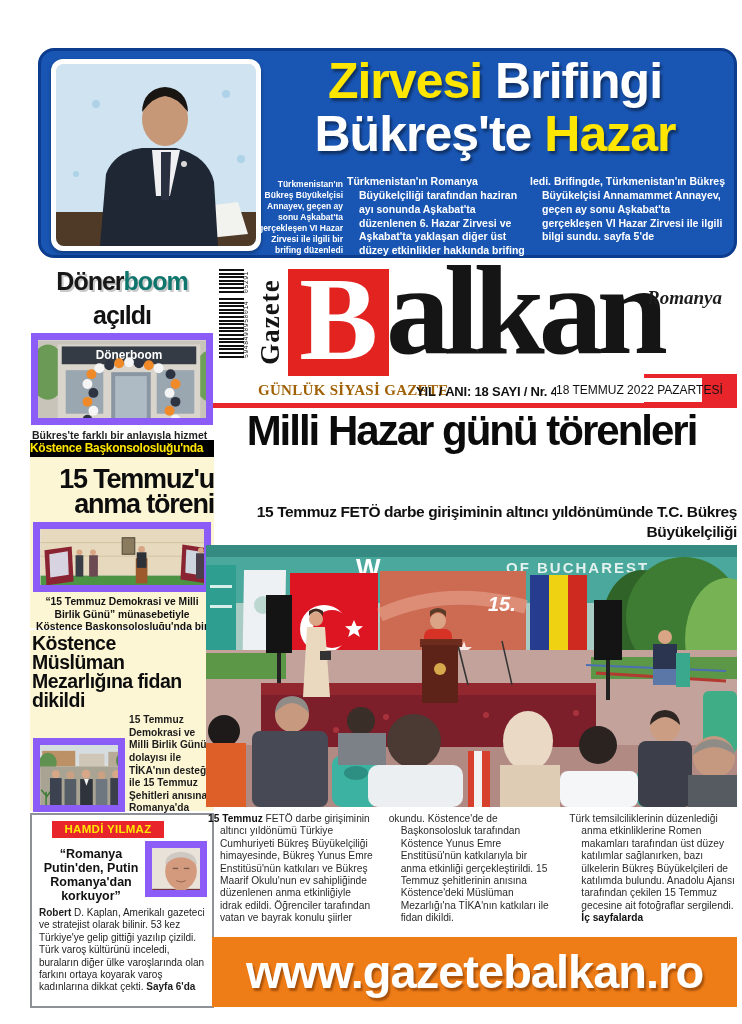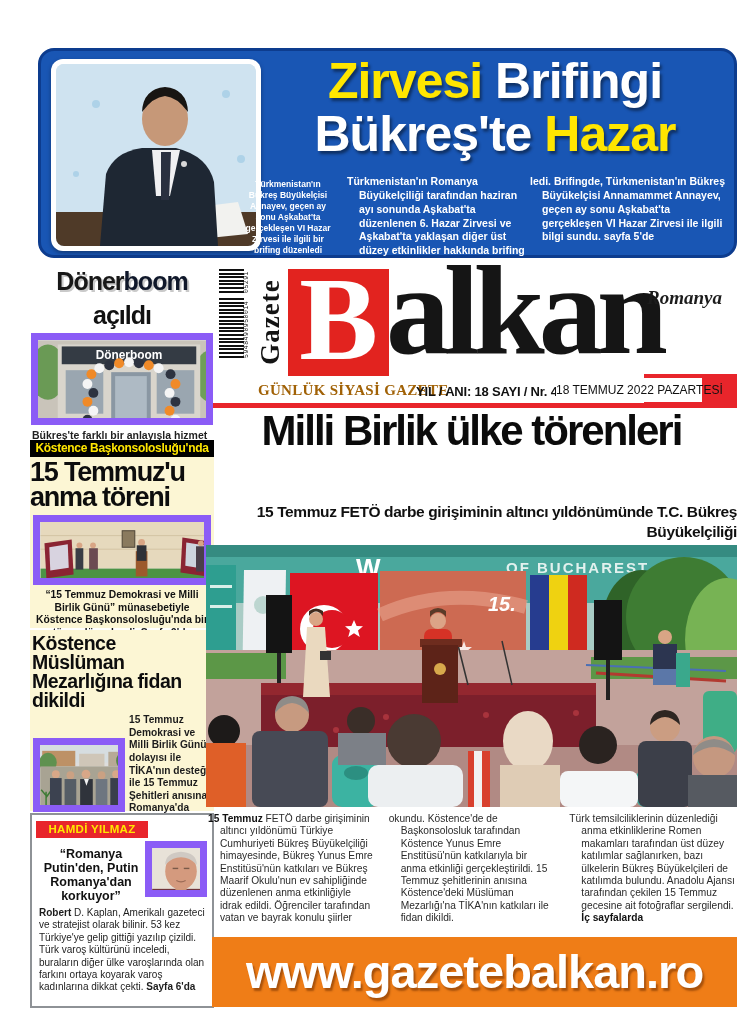--- a/index.html
+++ b/index.html
@@ -12,21 +12,21 @@
   #top-banner{position:absolute;left:38px;top:48px;width:699px;height:210px;
       background:#1956b4;border:3px solid #0d3c8e;border-radius:16px}
   #banner-photo{position:absolute;left:10px;top:8px;width:210px;height:192px;
       background:#fff;border-radius:12px;padding:5px;box-shadow:0 2px 4px rgba(0,0,0,.35)}
   #banner-photo .ph{width:100%;height:100%;border-radius:8px;overflow:hidden;background:#cfe3f0}
   #banner-headline{position:absolute;left:218px;top:4px;width:472px;text-align:center;
       font-weight:800;font-size:50px;line-height:53px;letter-spacing:-1px;color:#fff;
       text-shadow:2px 3px 3px rgba(0,0,0,.45)}
   .yellow{color:#ffe600}
   .banner-col{position:absolute;color:#fff;font-weight:bold}
-  #banner-col1{left:204px;top:128px;width:86px;font-size:8.5px;line-height:1.3;text-align:center}
+  #banner-col1{left:216px;top:128px;width:86px;font-size:8.5px;line-height:1.3;text-align:right}
   #banner-col2{left:306px;top:124px;width:178px;font-size:10.5px;line-height:1.32}
   #banner-col3{left:489px;top:124px;width:198px;font-size:10.5px;line-height:1.32}
   .hang{padding-left:12px;text-indent:-12px}
 
   
   #barcode-area{position:absolute;left:219px;top:269px;width:34px;height:92px}
   .barcode{width:25px;background:repeating-linear-gradient(180deg,#101010 0px,#101010 2px,#fff 2px,#fff 3.6px)}
   #barcode-top{height:24px}
   #barcode-main{height:60px;margin-top:5px}
   .barcode-num{position:absolute;left:24px;font-size:6.5px;letter-spacing:.5px;color:#222;
@@ -48,44 +48,44 @@
   #issue{position:absolute;left:416px;top:384px;font-weight:bold;font-size:13px;letter-spacing:-.2px}
   #date-redbar{position:absolute;left:644px;top:374px;width:93px;height:29px;background:#e8252b}
   #date-box{position:absolute;left:556px;top:378px;width:146px;height:24px;background:#fff;
       font-size:12px;line-height:24px;text-align:right;padding-right:3px;white-space:nowrap}
   #date-box .day{font-weight:normal}
   #red-rule{position:absolute;left:206px;top:403px;width:531px;height:5px;background:#e8252b}
 
   
   .side{position:absolute;left:30px;width:184px}
   .kicker{height:17px;background:#000;color:#ffe600;font-weight:bold;font-size:12px;
-      line-height:17px;text-align:center;letter-spacing:-.3px}
+      line-height:17px;text-align:left;letter-spacing:-.3px}
   .photo-frame{border:7px solid #8b5cf6;background:#ddd;overflow:hidden}
 
   #sec-doner{top:264px}
   #doner-title{font-size:25px;font-weight:800;text-align:center;letter-spacing:-1px;line-height:34px}
   #doner-title .t-outline{color:#181818;text-shadow:2px 2px 0 #c9c9c9}
-  #doner-title .t-boom{color:#0f172a;text-shadow:2px 2px 0 #c9c9c9}
+  #doner-title .t-boom{color:#0f766e;text-shadow:2px 2px 0 #c9c9c9}
   #doner-photo{width:182px;height:92px;margin:1px auto 0}
   #doner-caption{margin-top:4px;font-size:10.5px;font-weight:bold;color:#1f1f1f;line-height:1.24;padding:0 2px}
 
   #sec-anma{top:440px;height:188px;background:#fcf6d4}
-  #anma-title{font-size:27px;font-weight:800;text-align:left;letter-spacing:-1.2px;
-      line-height:25px;padding-top:3px;color:#0d0d0d}
+  #anma-title{font-size:27px;font-weight:800;text-align:right;letter-spacing:-1.2px;
+      line-height:25px;padding-top:10px;color:#0d0d0d}
   #anma-photo{width:178px;height:70px;margin:5px auto 0}
   #anma-caption{font-size:10.3px;font-weight:bold;text-align:center;line-height:1.22;margin-top:4px;padding:0 3px}
 
   #sec-tika{top:630px;height:181px;background:#fcf6d4}
   #tika-title{font-size:19.5px;font-weight:800;text-align:left;letter-spacing:-.5px;
       line-height:19px;padding:4px 2px 0;color:#0d0d0d}
   #tika-body{font-size:10.2px;font-weight:bold;line-height:1.24;padding:4px 3px 0;color:#1c1c1c}
   #tika-photo{float:left;width:92px;height:74px;margin:24px 4px 0 0}
 
   #sec-columnist{top:813px;height:195px;background:#fff;border:2px solid #8e9296}
-  #col-name{margin:6px 0 0 4px;width:112px;height:17px;background:#e8252b;color:#ffe600;
+  #col-name{margin:6px 0 0 20px;width:112px;height:17px;background:#e8252b;color:#ffe600;
       font-weight:bold;font-size:11.5px;line-height:17px;text-align:center;letter-spacing:.3px}
   #col-head{display:flex;margin-top:3px;padding:0 5px}
   #col-title{flex:1;font-size:12.5px;font-weight:800;text-align:center;line-height:1.12;padding-top:6px}
   #col-photo{width:62px;height:56px}
   #col-body{font-size:10px;line-height:1.24;padding:4px 7px 0;color:#1c1c1c}
 
   
   #main-headline{position:absolute;left:206px;top:408px;width:531px;text-align:center;
       font-weight:800;font-size:42px;line-height:45px;letter-spacing:-2px;color:#0b0b0b}
   #subheadline{position:absolute;left:206px;top:502px;width:531px;text-align:right;
@@ -271,21 +271,21 @@
           <path d="M26,35 Q31,38 36,35" stroke="#9a6a55" stroke-width="1.2" fill="none"></path>
         </svg>
       </div>
     </div>
     <div id="col-body">
       <b>Robert</b><span> D. Kaplan, Amerikalı gazeteci ve stratejist olarak bilinir. 53 kez Türkiye'ye gelip gittiği yazılıp çizildi. Türk varoş kültürünü inceledi, buraların diğer ülke varoşlarında olan farkını ortaya koyarak varoş kadınlarına dikkat çekti. </span><b>Sayfa 6'da</b>
     </div>
   </div>
 
   <div id="main-headline">
-    <div>Milli Birlik ülke törenleri</div>
+    <div>Milli Hazar günü törenleri</div>
   </div>
   <div id="subheadline">
     <div>15 Temmuz FETÖ darbe girişiminin altıncı yıldönümünde T.C. Bükreş Büyükelçiliği</div>
     <div>ve Köstence Başkonsolosluğu tarafından anma etkinlikleri düzenlendi</div>
   </div>
 
   <div id="main-photo">
     <svg width="531" height="262" viewBox="0 0 531 262">
 
       <g>

